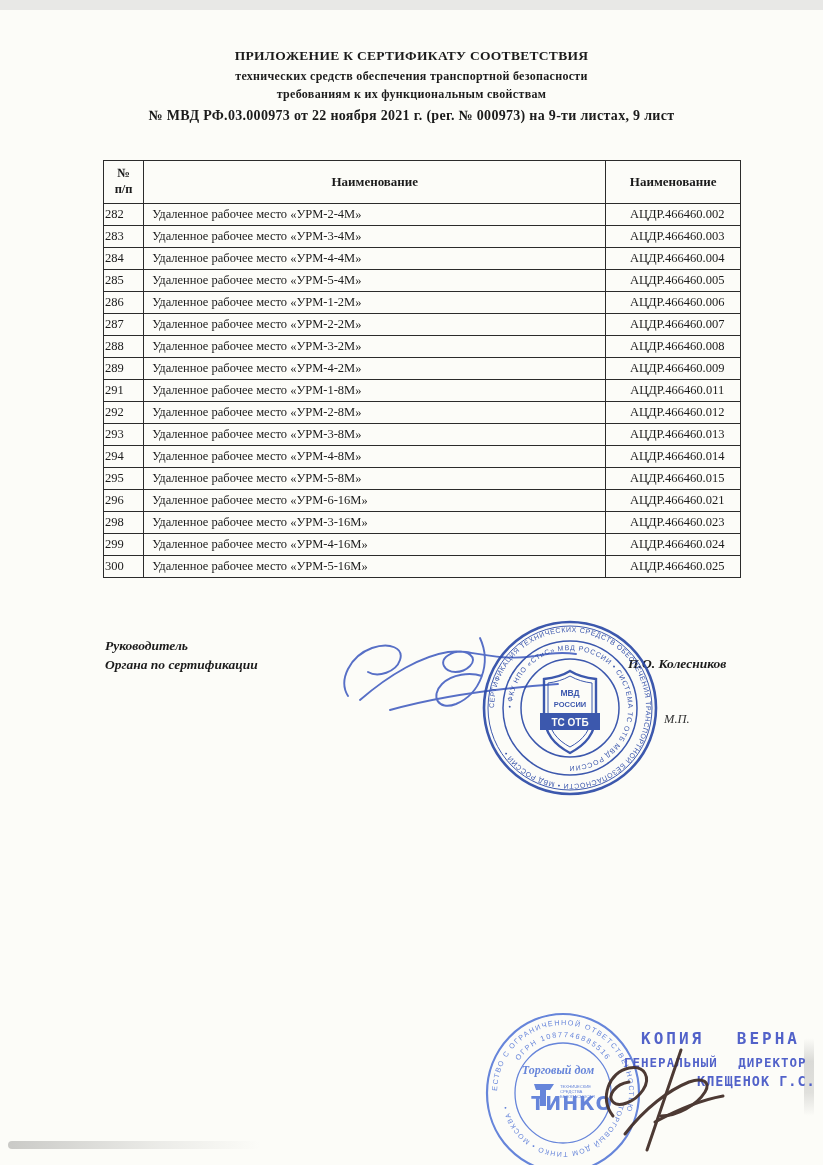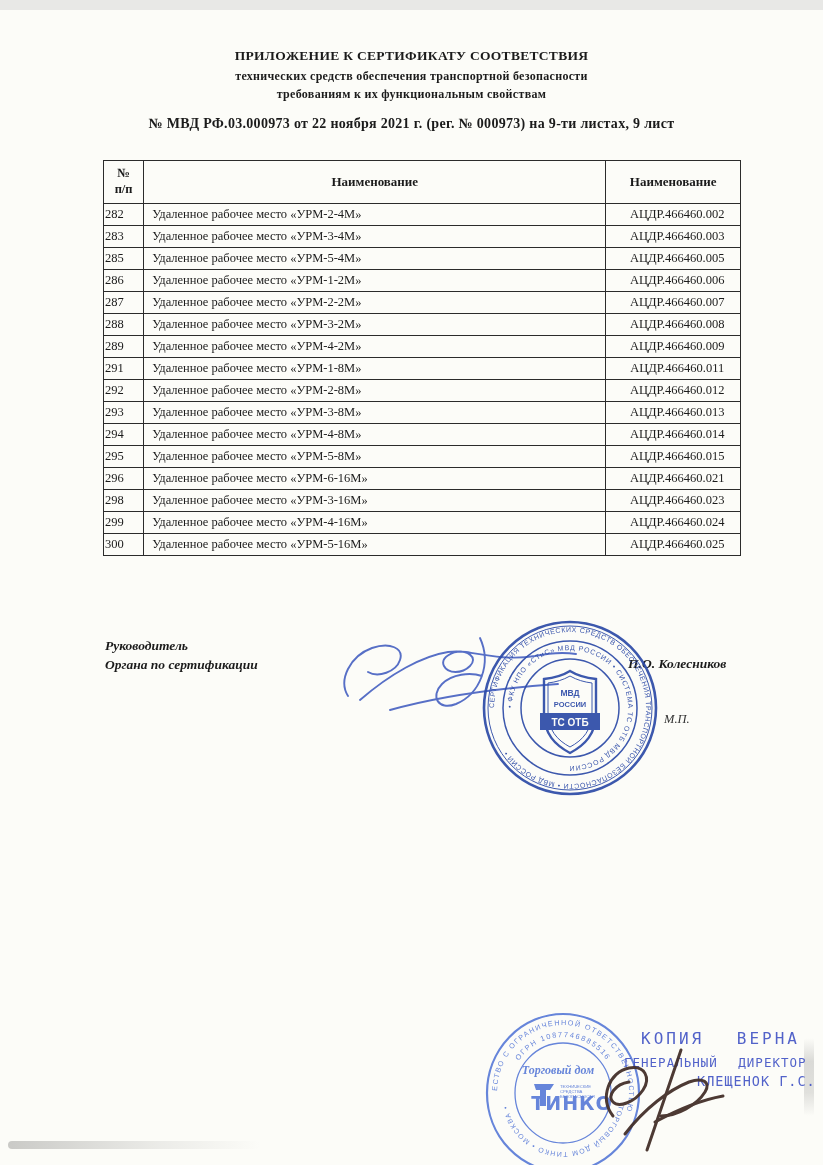--- a/index.html
+++ b/index.html
@@ -7,21 +7,21 @@
     position:relative; width:823px; height:1165px; margin:10px auto;
     background:#fcfcf8; overflow:hidden;
     font-family:"Liberation Serif", serif; color:#1b1b1b;
   }
   .abs { position:absolute; }
   
   .title-line { left:0; right:0; text-align:center; font-weight:bold; letter-spacing:.3px; }
   .t1 { top:38px;  font-size:13.5px; }
   .t2 { top:59px;  font-size:12px; }
   .t3 { top:77px;  font-size:12px; }
-  .numline { top:106px; font-size:14px;text-align:center; }
+  .numline { top:98px; font-size:14px;text-align:center; }
   
   table.doc-table {
     position:absolute; left:103px; top:150px; width:638px;
     border-collapse:collapse; table-layout:fixed;
   }
   .doc-table th, .doc-table td { border:1px solid #2b2b2b; overflow:hidden; white-space:nowrap; }
   .doc-table th { height:40px; font-size:13px; font-weight:bold; text-align:center; vertical-align:middle; }
   .doc-table td { height:19px; font-size:12.5px; line-height:19px; vertical-align:middle; }
   .col-num { width:40px; }
   .col-name { width:460px; }
@@ -30,21 +30,21 @@
   td.cell-name { padding-left:8px; }
   td.cell-des { padding-left:9px;text-align:center; }
   th .hdr-stack { display:block; line-height:1.25; font-size:12.5px; }
   
   .sig-label { font-style:italic; font-weight:bold; font-size:13.5px; }
   .mp-note { font-style:italic; font-size:12.5px; color:#333; }
   .stamp-svg { filter: blur(.35px); opacity:.93; }
   .sig-svg { opacity:.95; }
   
   .copy-line {
-    font-family:"DejaVu Sans Mono", monospace; font-weight:normal;
+    font-family:"DejaVu Sans Mono", monospace; font-weight:bold;
     color:#4456c6; white-space:nowrap; opacity:.92;text-align:center;
   }
   .copy-l1 { left:641px; top:1019px; font-size:16px; letter-spacing:3px; word-spacing:20px; }
   .copy-l2 { left:624px; top:1045px; font-size:12.5px; letter-spacing:1px; word-spacing:12px; }
   .copy-l3 { left:697px; top:1063px; font-size:13.5px; letter-spacing:1px; }
   
   .smudge-bottom {
     left:8px; top:1131px; width:252px; height:8px; border-radius:4px;
     background:linear-gradient(to right, rgba(120,120,118,.38), rgba(160,160,158,.18) 60%, rgba(180,180,178,0));
   }
@@ -87,20 +87,25 @@
           <td class="cell-name">Удаленное рабочее место «УРМ-2-4М»</td>
           <td class="cell-des">АЦДР.466460.002</td>
         </tr>
 
         <tr>
           <td class="cell-num">283</td>
           <td class="cell-name">Удаленное рабочее место «УРМ-3-4М»</td>
           <td class="cell-des">АЦДР.466460.003</td>
         </tr>
 
+        <tr>
+          <td class="cell-num">284</td>
+          <td class="cell-name">Удаленное рабочее место «УРМ-4-4М»</td>
+          <td class="cell-des">АЦДР.466460.004</td>
+        </tr>
 
         <tr>
           <td class="cell-num">285</td>
           <td class="cell-name">Удаленное рабочее место «УРМ-5-4М»</td>
           <td class="cell-des">АЦДР.466460.005</td>
         </tr>
 
         <tr>
           <td class="cell-num">286</td>
           <td class="cell-name">Удаленное рабочее место «УРМ-1-2М»</td>

